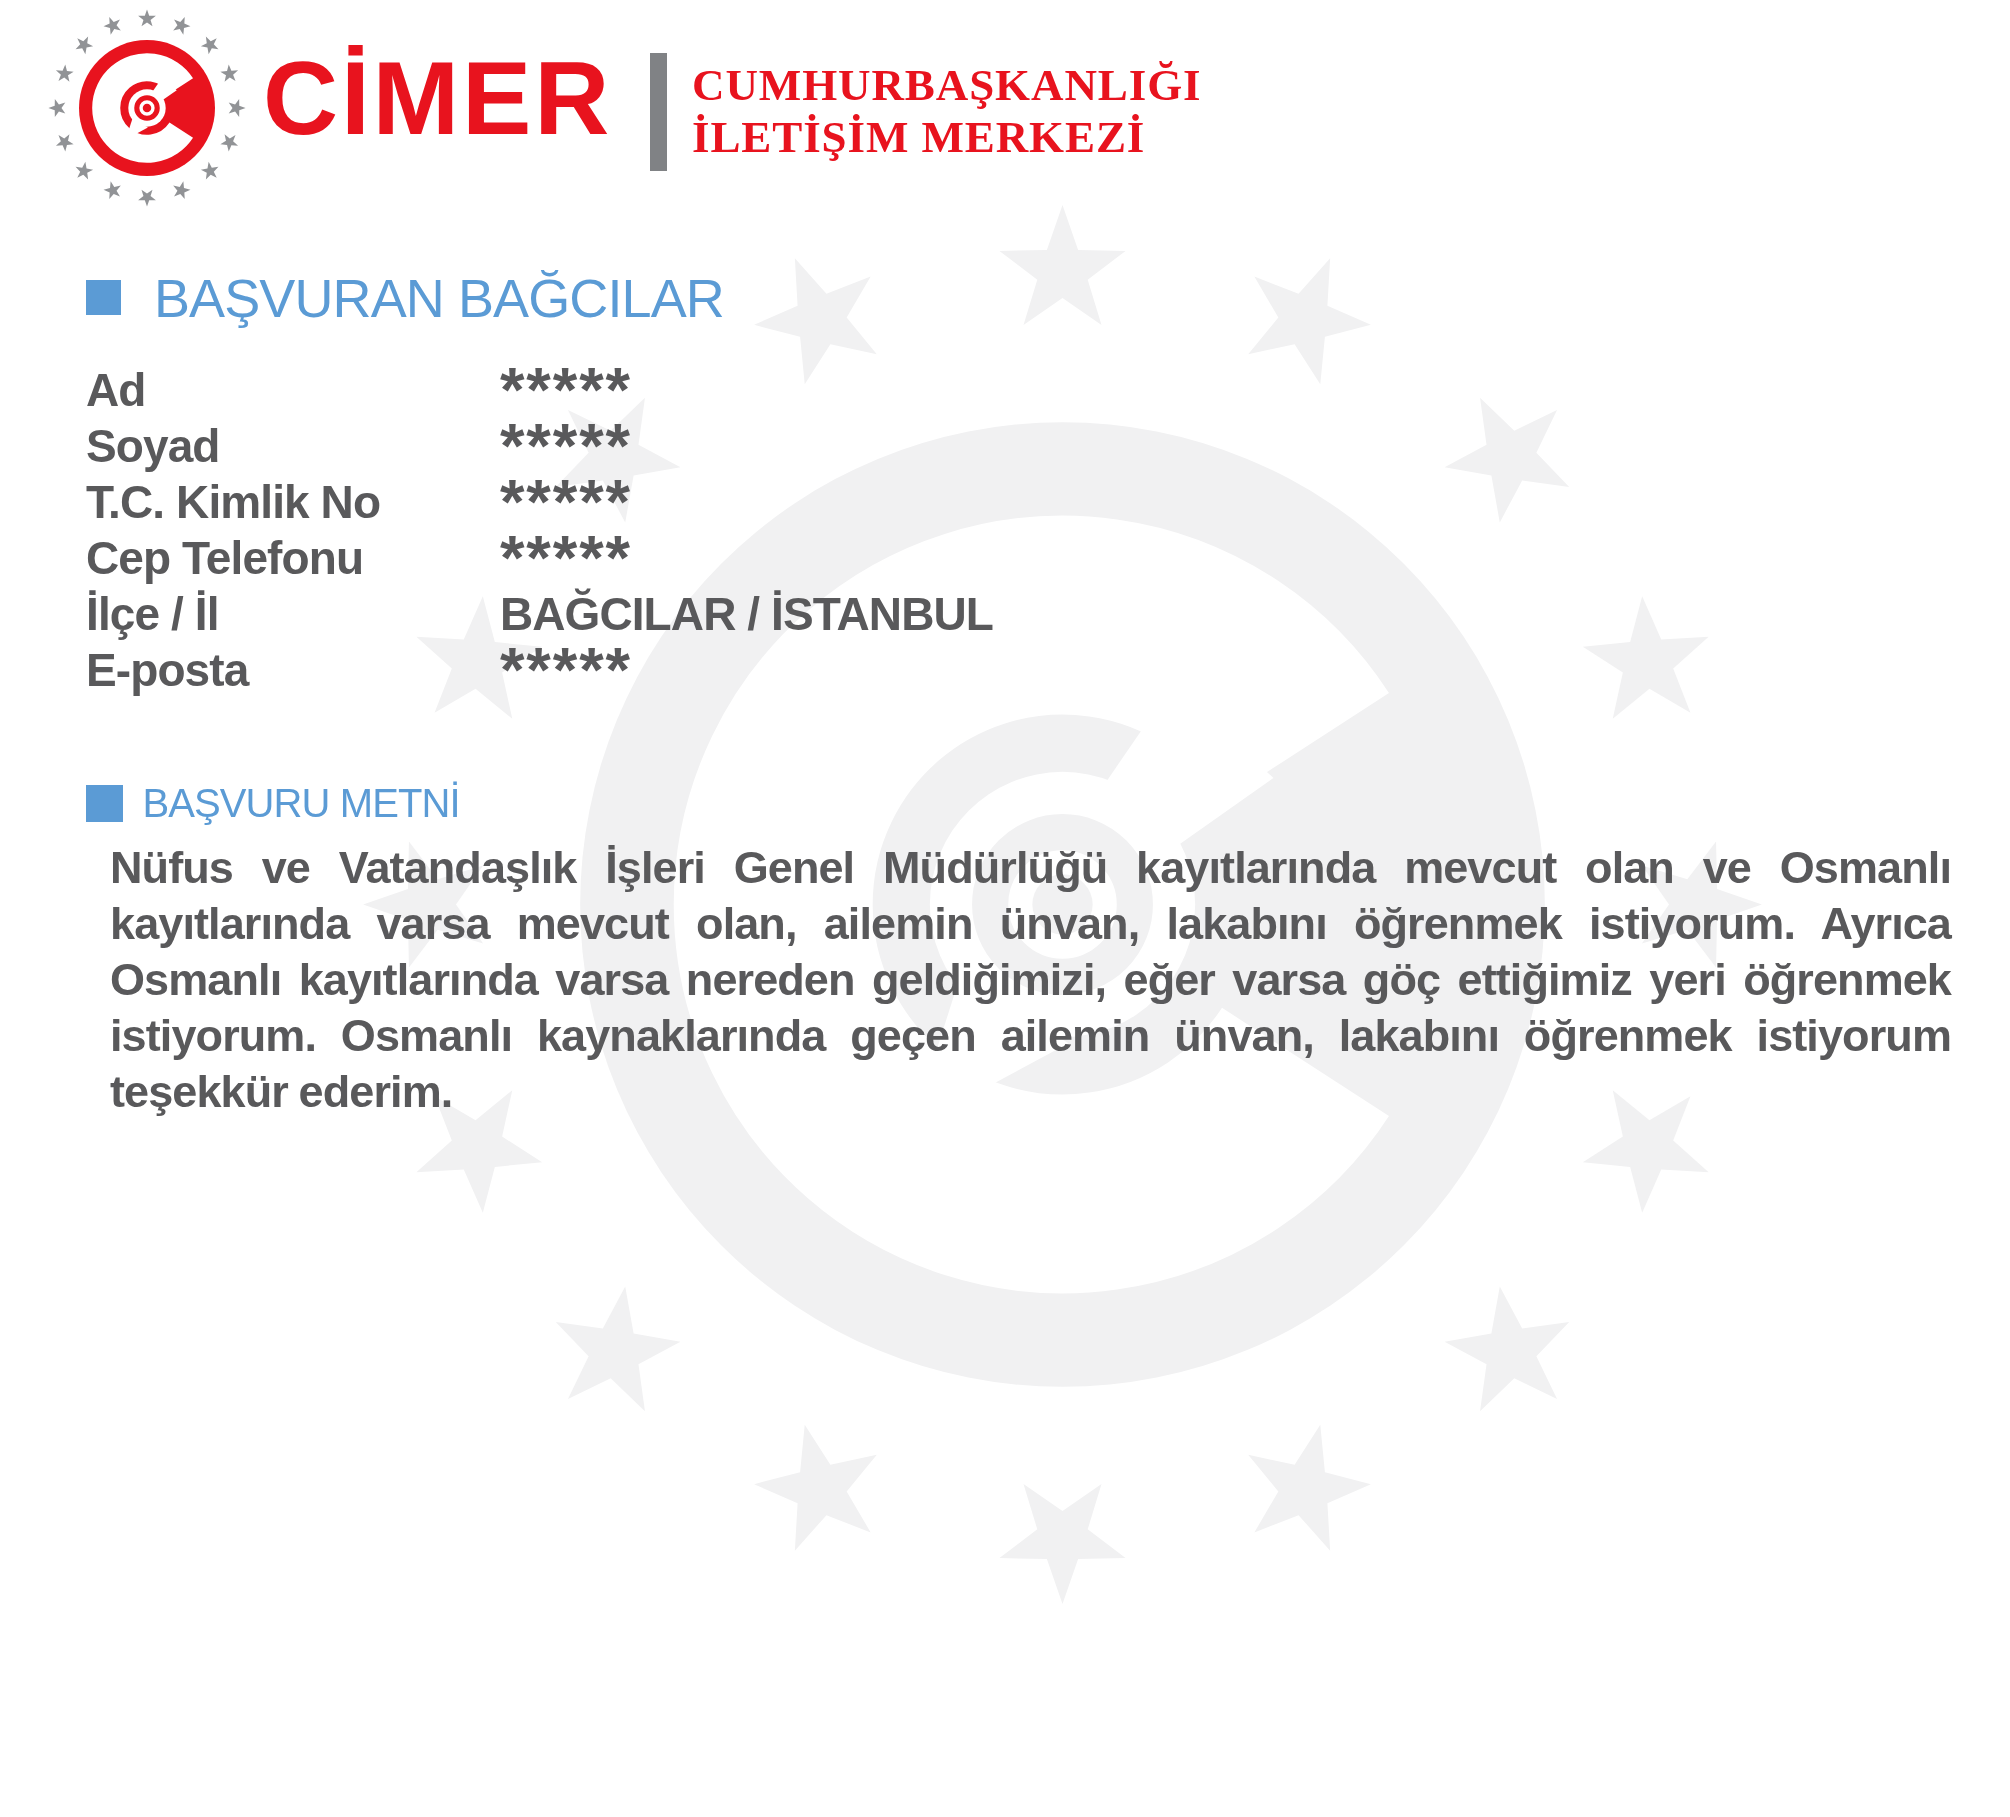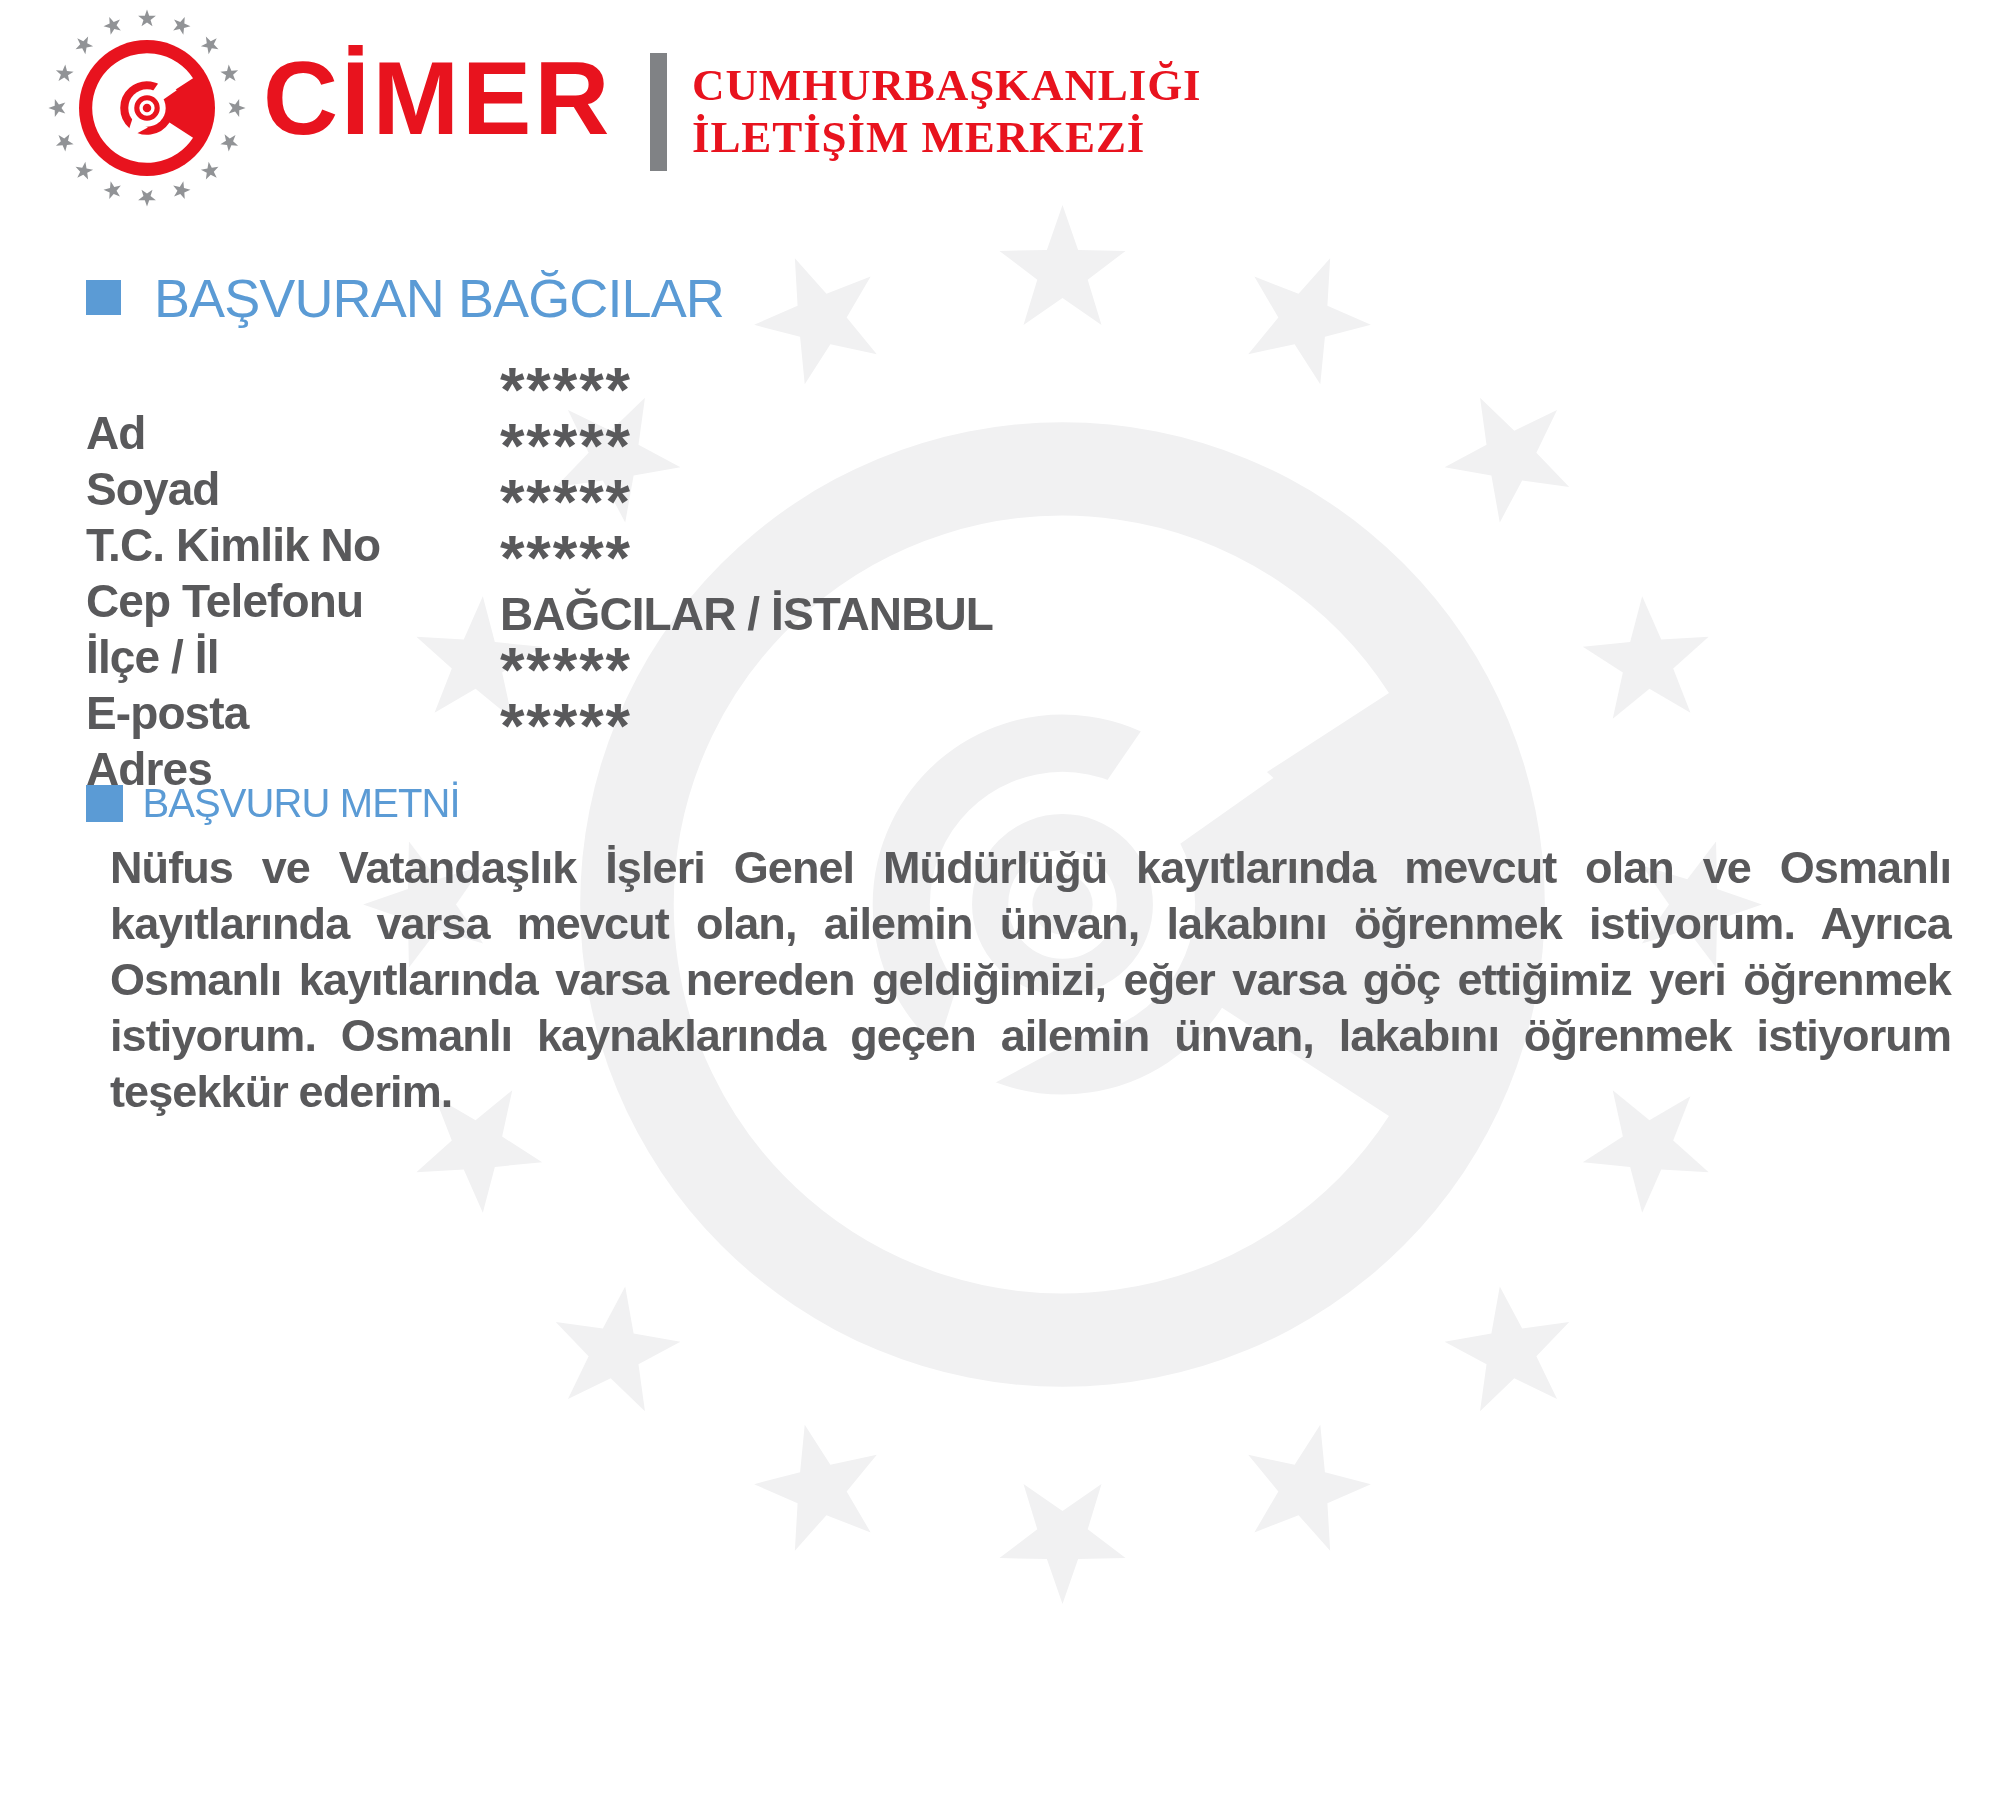--- a/index.html
+++ b/index.html
@@ -61,21 +61,21 @@
   .head-application{top:781px;height:45px;gap:19.5px;font-size:40px;letter-spacing:-0.9px;align-items:center;}
   .head-application .bullet{width:37px;height:37px;}
 
   
   .fields{
     position:absolute;left:86px;top:362px;width:1841px;
     font-size:46px;font-weight:700;line-height:56px;
     letter-spacing:-0.9px;color:var(--text-gray,#59595B);
   }
   .field-row{white-space:nowrap;height:56px;}
-  .field-label{display:inline-block;width:402px;vertical-align:top;margin-top:43px;}
+  .field-label{display:inline-block;width:402px;vertical-align:top;}
   .field-value{display:inline-block;vertical-align:top;}
   .field-value.masked{
     font-size:63px;line-height:54px;letter-spacing:1.9px;vertical-align:top;
   }
 
   
   .application-text{
     position:absolute;left:86px;top:840px;width:1841px;
     font-size:45px;font-weight:700;line-height:56px;
     letter-spacing:-0.9px;word-spacing:-0.9px;
@@ -167,24 +167,20 @@
       <div class="field-row">
         <span class="field-label">İlçe / İl</span>
         <span class="field-value">BAĞCILAR / İSTANBUL</span>
       </div>
 
       <div class="field-row">
         <span class="field-label">E-posta</span>
         <span class="field-value masked">*****</span>
       </div>
 
-      <div class="field-row">
-        <span class="field-label">Adres</span>
-        <span class="field-value masked">*****</span>
-      </div>
     </div>
 
   <div class="section-head head-application">
     <span class="bullet"></span>
     <span>BAŞVURU METNİ</span>
   </div>
 
   <div class="application-text">Nüfus ve Vatandaşlık İşleri Genel Müdürlüğü kayıtlarında mevcut olan ve Osmanlı kayıtlarında varsa mevcut olan, ailemin ünvan, lakabını öğrenmek istiyorum. Ayrıca Osmanlı kayıtlarında varsa nereden geldiğimizi, eğer varsa göç ettiğimiz yeri öğrenmek istiyorum. Osmanlı kaynaklarında geçen ailemin ünvan, lakabını öğrenmek istiyorum teşekkür ederim.</div>
 
 </div>

